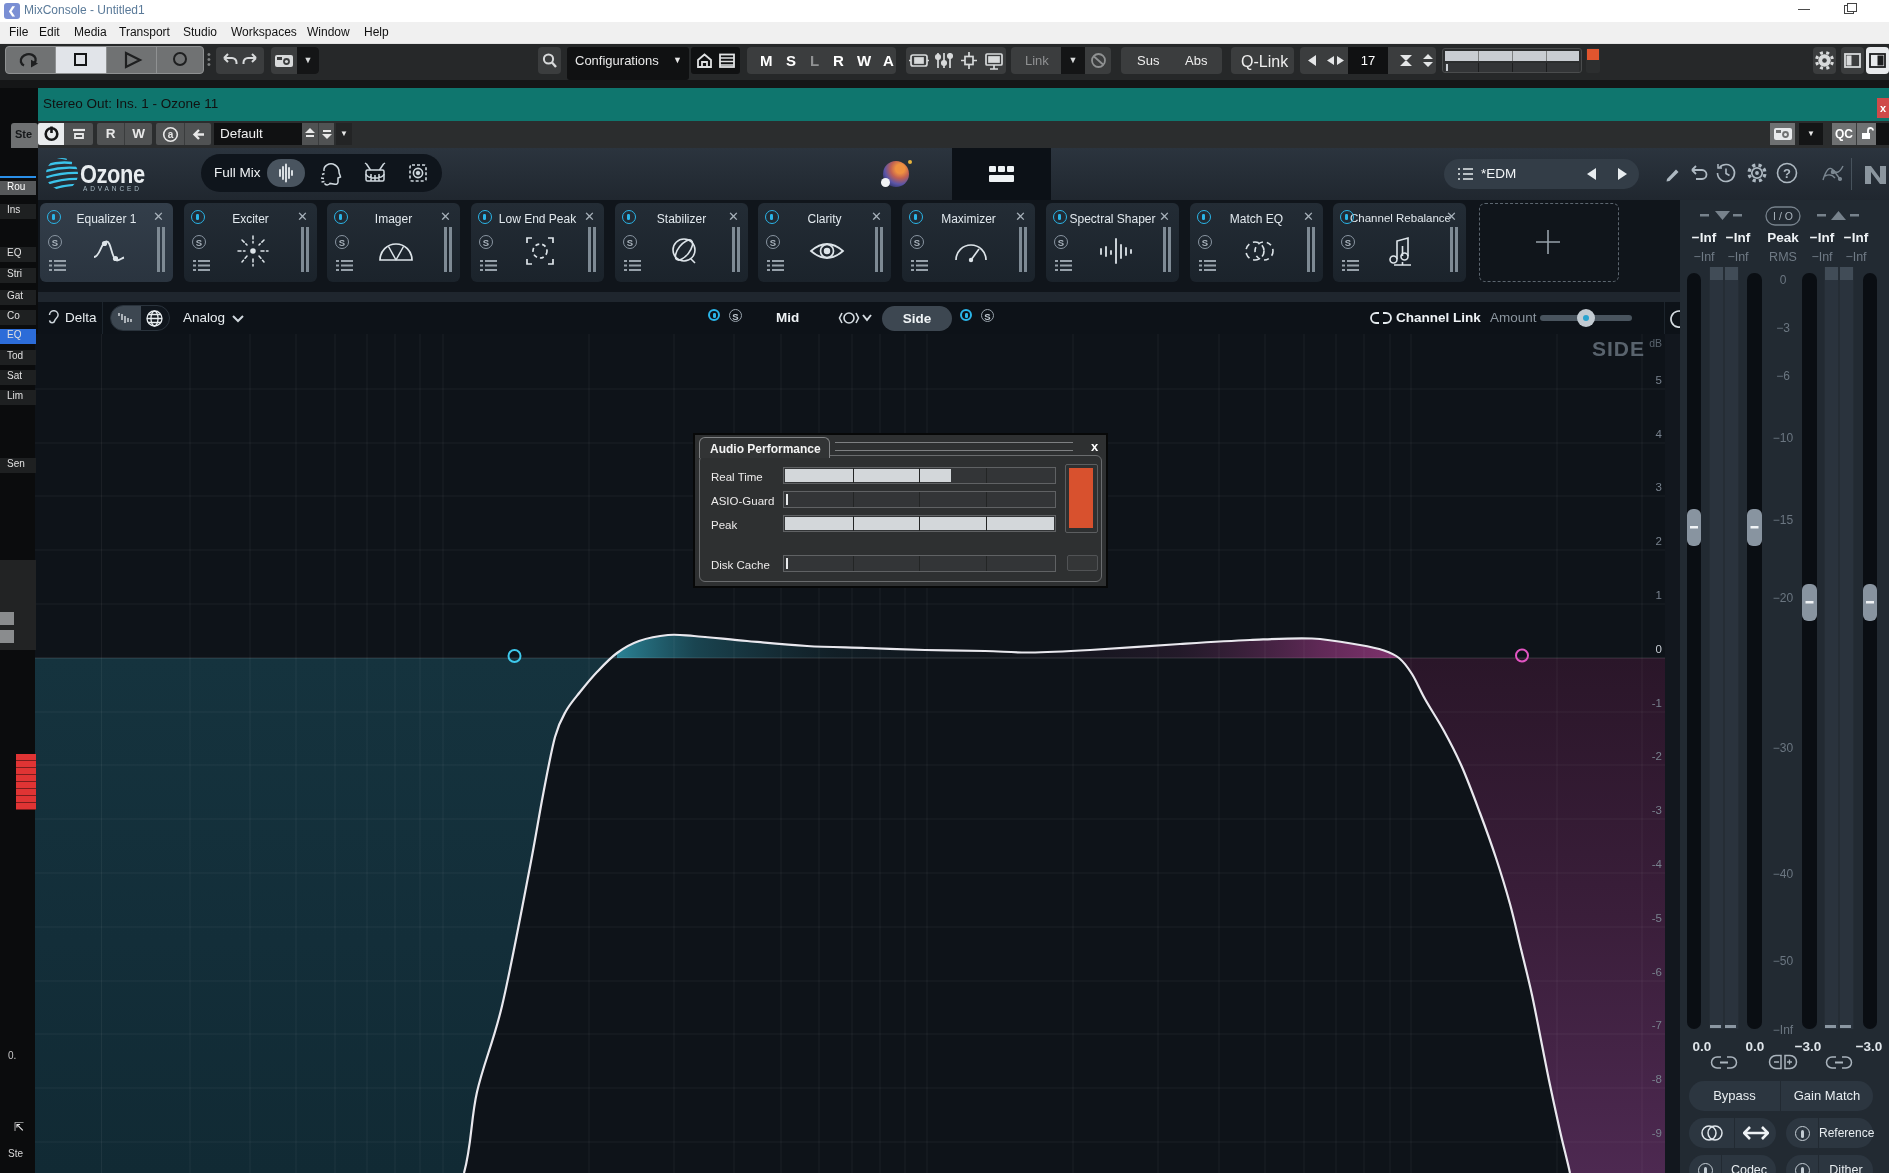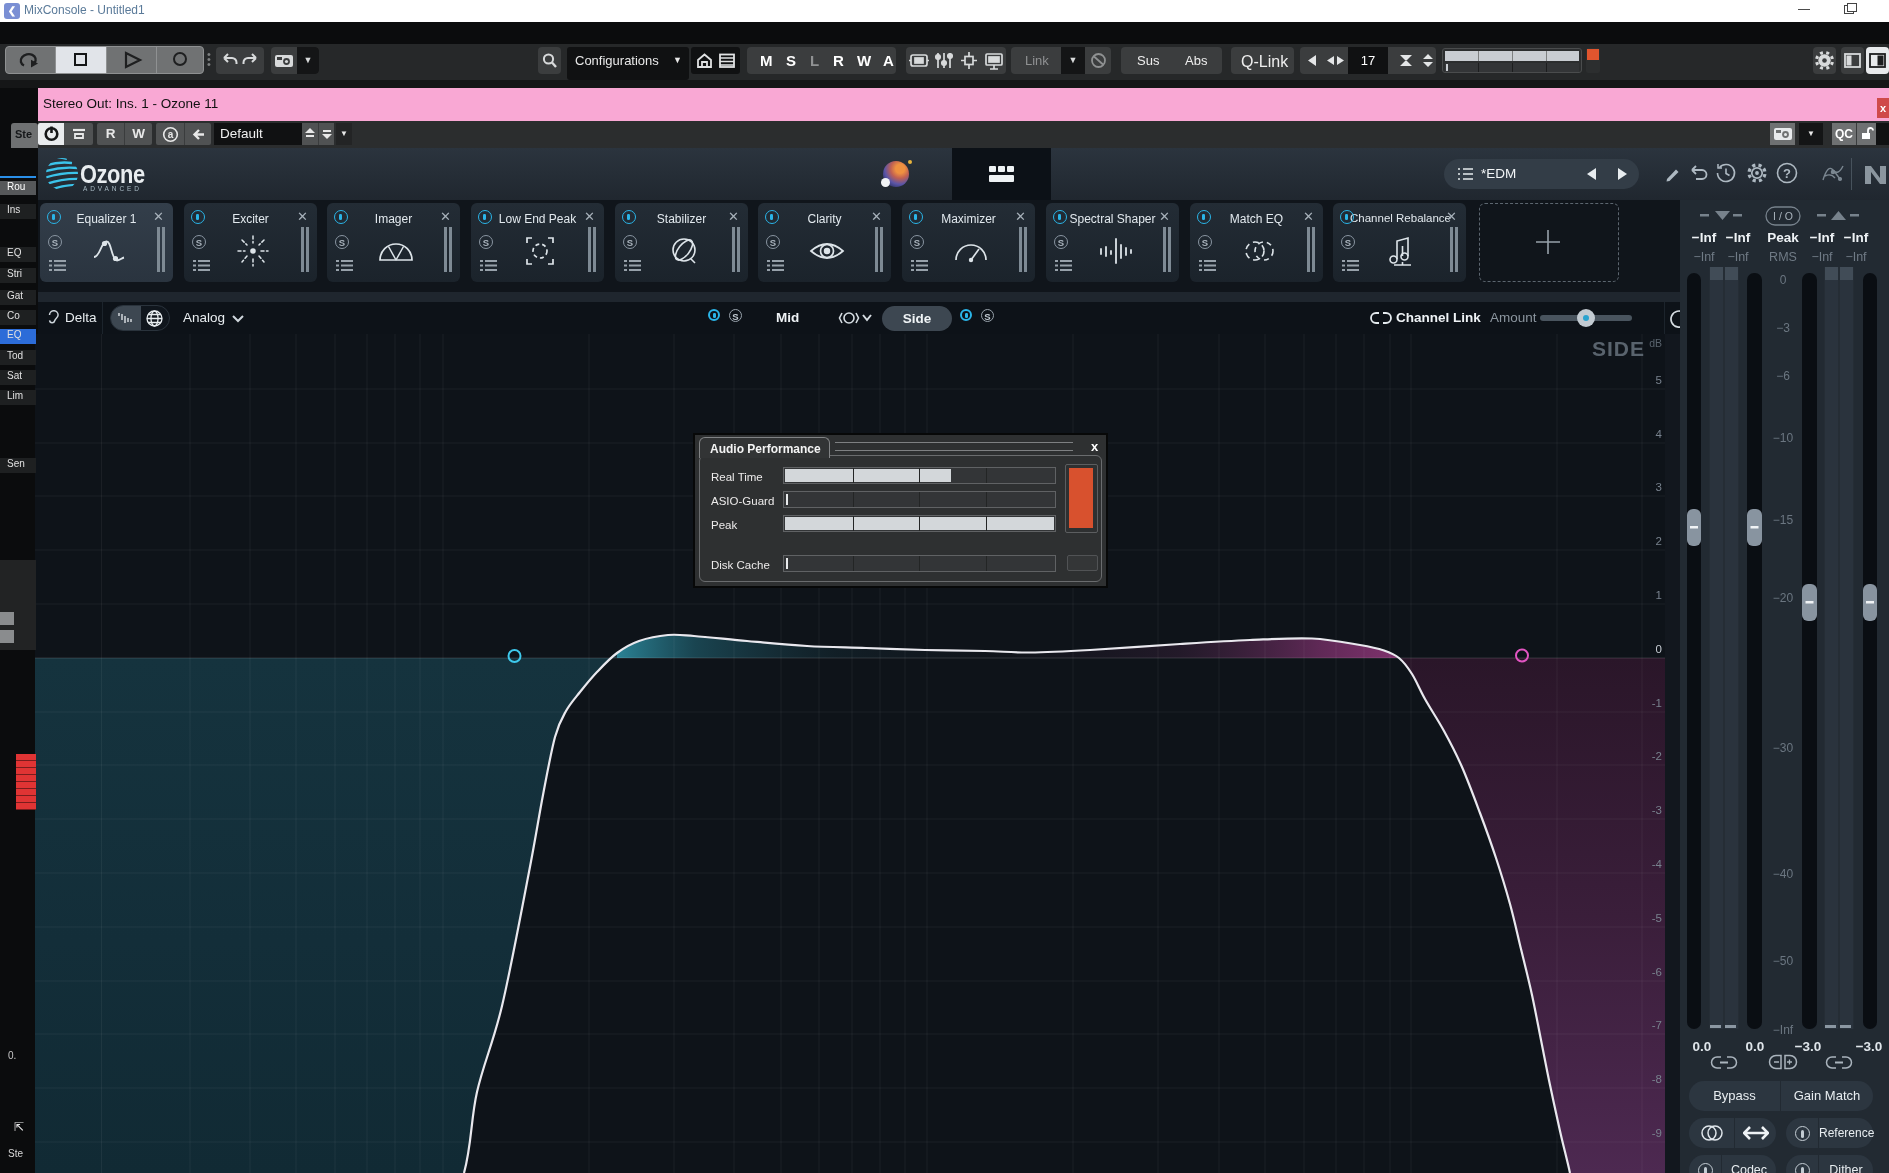--- a/index.html
+++ b/index.html
@@ -13,21 +13,21 @@
 .winbtn{position:absolute;top:0px;color:#333;font-size:12px;}
 
 #menubar{left:0;top:22px;width:1889px;height:22px;background:#f0f0f0;border-bottom:1px solid #e3e3e3;}
 #menubar span{position:absolute;top:3px;font-size:12px;color:#111;}
 
 #toolbar{left:0;top:44px;width:1889px;height:36px;background:#262829;}
 .tbg{position:absolute;top:3px;height:27px;background:#3b3d3e;border-radius:4px;}
 .tseg{position:absolute;top:0;height:27px;}
 
 #gap1{left:0;top:80px;width:1889px;height:8px;background:#151617;}
-#plugbar{left:38px;top:88px;width:1851px;height:33px;background:#f9a8d4;text-decoration:underline;}
+#plugbar{left:38px;top:88px;width:1851px;height:33px;background:#0f766e;text-decoration:underline;}
 #plugbar .t{position:absolute;left:5px;top:8px;font-size:13.5px;color:#111;}
 #plugx{position:absolute;right:0px;top:10px;width:12px;height:20px;background:#cf4a4a;color:#fff;font-size:11px;font-weight:bold;text-align:center;line-height:20px;}
 
 #ctrlrow{left:38px;top:121px;width:1851px;height:27px;background:#2b2d2e;}
 .cbtn{position:absolute;top:2px;height:22px;background:#505253;color:#e8e8e8;text-align:center;}
 
 #ozhead{left:38px;top:148px;width:1851px;height:52px;background:linear-gradient(#2b343e,#20272f);}
 
 #modrow{left:38px;top:200px;width:1642px;height:92px;background:#10151b;}
 .mcard{position:absolute;top:3px;width:133px;height:79px;border-radius:6px;background:linear-gradient(#232c35,#1b232b);}
@@ -74,20 +74,30 @@
 </head>
 <body>
 <div id="page">
   <div class="abs" id="titlebar">
     <div id="cubicon">❮</div>
     <div class="ttl">MixConsole - Untitled1</div>
     <div class="winbtn" style="left:1798px;top:2px;">—</div>
     <div class="winbtn" style="left:1844px;top:5px;width:10px;height:9px;border:1.2px solid #444;"></div>
       <div class="winbtn" style="left:1847px;top:3px;width:10px;height:9px;border:1.2px solid #444;background:#fff;"></div>
   </div>
+  <div class="abs" id="menubar">
+    <span style="left:9px;">File</span>
+      <span style="left:39px;">Edit</span>
+      <span style="left:74px;">Media</span>
+      <span style="left:119px;">Transport</span>
+      <span style="left:183px;">Studio</span>
+      <span style="left:231px;">Workspaces</span>
+      <span style="left:307px;">Window</span>
+      <span style="left:364px;">Help</span>
+  </div>
   <div class="abs" id="toolbar">
 
     <div style="position:absolute;left:5px;top:2px;width:199px;height:28px;border:1px solid #8f9192;border-radius:4px;background:#707273;overflow:hidden;">
       <div class="tseg" style="left:0;width:49px;"><svg width="49" height="26" viewBox="0 0 49 26">
             <path d="M18 18.5 A7.5 6 -12 1 1 28.5 16" fill="none" stroke="#1e1f20" stroke-width="2.3"></path>
             <path d="M25 12.8 L32 16.4 L25 20.6 Z" fill="#1e1f20"></path>
           </svg></div>
       <div class="tseg" style="left:49px;width:51px;background:#e1e4e9;">
           <div style="width:13px;height:13px;border:2.6px solid #141516;margin:6px auto;"></div>
         </div>
@@ -293,20 +303,49 @@
           <path d="M-5 16 Q14 9 33 11"></path>
           <path d="M-4 22 Q16 15 35 16"></path>
           <path d="M-2 28 Q18 21 36 22"></path>
           <path d="M2 34 Q20 27 35 28"></path>
           <path d="M8 38 Q24 33 36 33"></path>
       </g>
     </svg>
     <div style="position:absolute;left:42px;top:11px;font-size:26px;font-weight:bold;color:#e9edf0;letter-spacing:-0.5px;transform:scaleX(0.84);transform-origin:0 0;">Ozone</div>
     <div style="position:absolute;left:45px;top:37px;font-size:6.5px;letter-spacing:2.9px;color:#a9bac4;">ADVANCED</div>
 
+    <div style="position:absolute;left:163px;top:6px;width:241px;height:38px;background:#0f151c;border-radius:19px;">
+      <span style="position:absolute;left:13px;top:11px;color:#f0f3f5;font-size:13.5px;">Full Mix</span>
+      <div style="position:absolute;left:66px;top:5px;width:38px;height:28px;background:#49545f;border-radius:14px;">
+        <svg width="38" height="28" viewBox="0 0 38 28">
+            <g stroke="#e8edf0" stroke-width="1.8" stroke-linecap="round">
+              <path d="M13 11 V17 M16 8 V20 M19 5.5 V22.5 M22 9 V19 M25 12 V16"></path>
+            </g>
+          </svg>
+      </div>
+      <svg style="position:absolute;left:116px;top:4px;" width="28" height="30" viewBox="0 0 28 30">
+          <g fill="none" stroke="#cfd8de" stroke-width="1.5">
+            <path d="M10 7 a8 8 0 0 1 12 7 c0 2 1.5 3.5 1.5 5 l-2.5 1 v4 c0 1.5 -1.5 2.5 -3 2.2 l-5 -.8 c-1.5 2 -4.5 2 -5.5 0"></path>
+            <path d="M10 7 q-3.5 2 -3 6 M7.5 15.5 l-2.5 1 M4 20 l3 .5 M4.5 24 l3 -.5"></path>
+          </g>
+        </svg>
+      <svg style="position:absolute;left:160px;top:6px;" width="28" height="26" viewBox="0 0 28 26">
+          <g fill="none" stroke="#cfd8de" stroke-width="1.5">
+            <rect x="5" y="10" width="18" height="11" rx="1.5"></rect>
+            <path d="M5 14 a9 4 0 0 0 18 0 M9.5 10 L5.5 4 M18.5 10 L22.5 4 M5.5 4 l-1.5 -1 M22.5 4 l1.5 -1 M10 14 v7 M14 15 v6 M18 14 v7"></path>
+          </g>
+        </svg>
+      <svg style="position:absolute;left:204px;top:6px;" width="26" height="26" viewBox="0 0 26 26">
+          <g fill="none" stroke="#cfd8de">
+            <rect x="5" y="5" width="16" height="16" rx="2" stroke-width="1.6" stroke-dasharray="3 2"></rect>
+            <circle cx="13" cy="13" r="4.6" stroke-width="1.6"></circle>
+            <circle cx="13" cy="13" r="1.8" fill="#cfd8de"></circle>
+          </g>
+        </svg>
+    </div>
 
     <div style="position:absolute;left:845px;top:13px;width:26px;height:26px;border-radius:50%;background:radial-gradient(circle at 66% 30%,#ef9140 0 18%,#c06052 38%,#5a55a8 62%,#2a2f5e 85%,#1d2342 100%);">
       <div style="position:absolute;left:-2px;bottom:0px;width:9px;height:9px;border-radius:50%;background:#f2f4f6;"></div>
       <div style="position:absolute;right:-3px;top:-1px;width:4px;height:4px;border-radius:50%;background:#e8b43c;"></div>
     </div>
 
     <div style="position:absolute;left:914px;top:0px;width:99px;height:52px;background:#0c1117;">
       <svg style="position:absolute;left:35px;top:15px;" width="30" height="22" viewBox="0 0 30 22">
           <g fill="#eef2f4">
             <rect x="2" y="3" width="7" height="6" rx="1"></rect>

